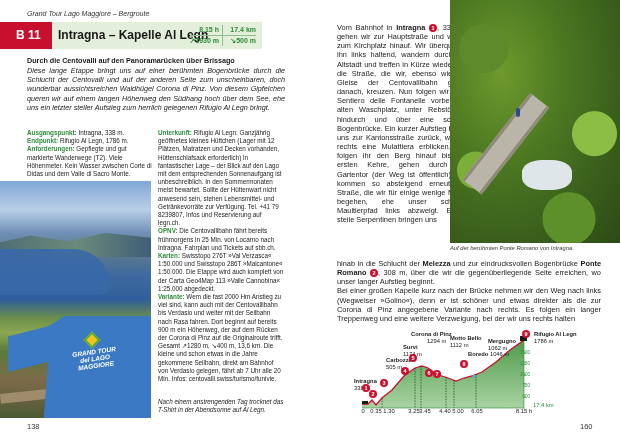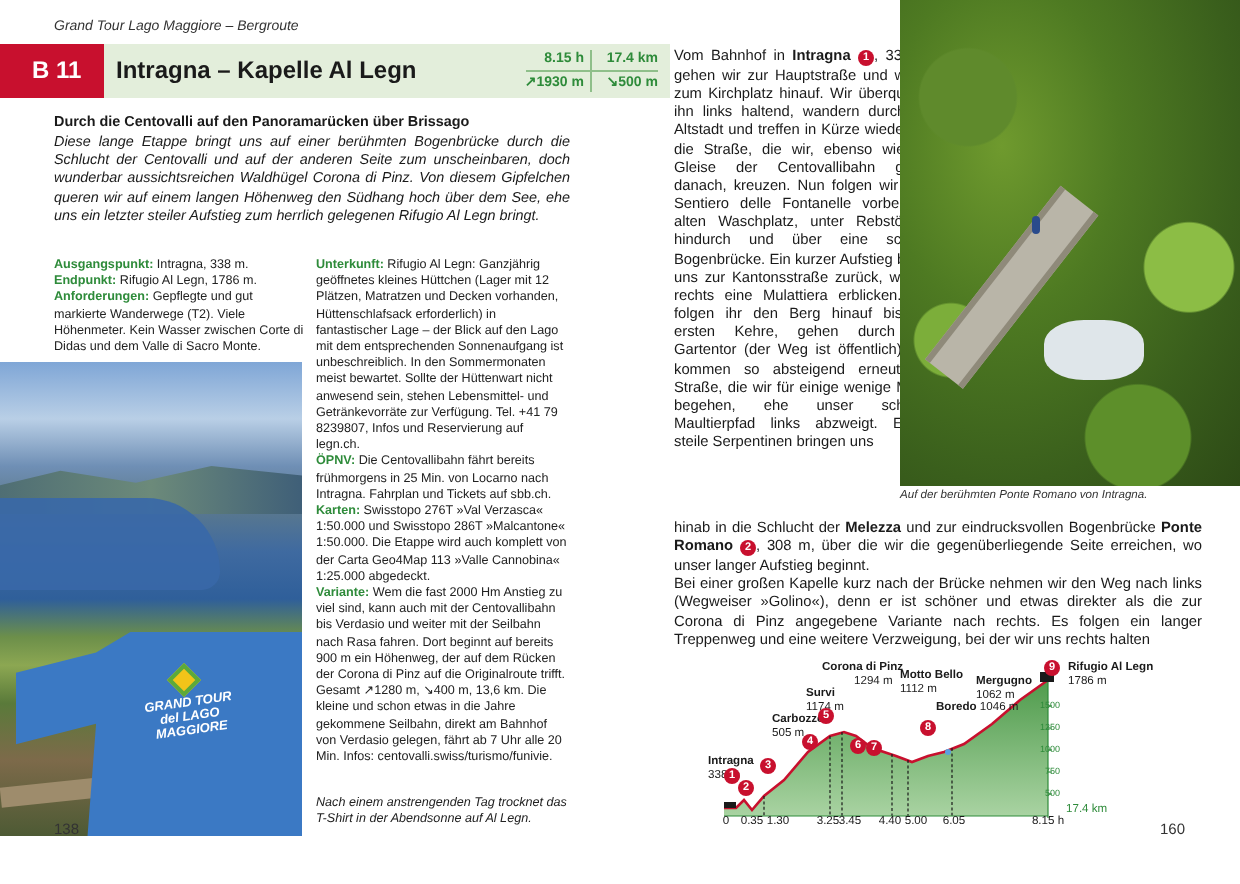--- a/index.html
+++ b/index.html
@@ -5,21 +5,21 @@
   * { box-sizing: border-box; margin: 0; padding: 0; }
   html, body { width: 620px; height: 442px; background: #fff; overflow: hidden; }
   body { font-family: "Liberation Sans", sans-serif; color: #1a1a1a; position: relative; }
 
   .page { position: absolute; top: 0; height: 442px; }
   .page-left { left: 0; width: 310px; }
   .page-right { left: 310px; width: 310px; }
 
   .running-head { position: absolute; left: 27px; top: 10px; font-size: 7px; font-style: italic; color: #333; }
 
-  .header-band { position: absolute; left: 0; top: 22px; width: 335px; height: 27px; background: #e3eedb; }
+  .header-band { position: absolute; left: 0; top: 22px; width: 262px; height: 27px; background: #e3eedb; }
   .tour-code { position: absolute; left: 0; top: 0; width: 52px; height: 27px; background: #c8102e; color: #fff;
     font-weight: bold; font-size: 12px; line-height: 27px; padding-left: 16px; }
   .tour-title { position: absolute; left: 58px; top: 6px; font-size: 12px; font-weight: bold; color: #1a1a1a; }
   .stats { position: absolute; right: 4px; top: 2px; width: 70px; height: 23px; font-size: 7px; font-weight: bold; color: #2e8b3a; }
   .stat { position: absolute; width: 35px; text-align: right; }
   .stat.t { left: 0; top: 2px; width: 31px; }
   .stat.k { left: 36px; top: 2px; width: 32px; }
   .stat.u { left: 0; top: 13px; width: 31px; }
   .stat.d { left: 36px; top: 13px; width: 32px; }
   .stats .vline { position: absolute; left: 34px; top: 1px; width: 1px; height: 21px; background: #8fbf8a; }
@@ -38,21 +38,21 @@
     background: linear-gradient(180deg, #7fa6d6 0%, #b9cfe6 12%, #6f8fb5 22%, #5d7a8c 30%, #3f6aa0 40%, #2f5f9a 50%, #6c8f4a 58%, #8ca752 64%, #5a7a3a 72%, #7d6a4a 84%, #4d5a34 100%); }
   .photo-left .lake { position: absolute; left: 0; top: 68px; width: 110px; height: 46px; background: #3868a8; border-radius: 0 40px 10px 0; opacity: .9; }
   .photo-left .hills { position: absolute; left: 0; top: 52px; width: 151px; height: 24px; background: linear-gradient(90deg,#4f6e74,#6c8a7a,#3f5f78); clip-path: polygon(0 40%,20% 10%,45% 35%,70% 0,100% 20%,100% 100%,0 100%); }
   .photo-left .shirt { position: absolute; left: 8px; top: 135px; width: 143px; height: 102px; background: #3b79c4;
     clip-path: polygon(0 20%, 28% 10%, 40% 0, 100% 0, 100% 100%, 25% 100%, 28% 45%, 0 55%); }
   .photo-left .logo { position: absolute; left: 86px; top: 153px; width: 12px; height: 12px; background: #f2c419; transform: rotate(45deg); border: 2px solid #5caa3a; }
   .photo-left .shirt-text { position: absolute; left: 70px; top: 167px; width: 50px; color: #fff; font-weight: bold; font-style: italic; font-size: 6.5px; line-height: 7px; text-align: center; transform: rotate(-8deg); }
   .photo-left .rail { position: absolute; left: 0; top: 205px; width: 151px; height: 10px; background: #9e8c6c; transform: rotate(-6deg); }
 
   .caption-left { position: absolute; left: 158px; top: 398px; width: 130px; font-size: 6.3px; font-style: italic; line-height: 8.2px; color: #222; }
-  .folio { position: absolute; top: 410px; font-size: 7.5px; color: #333; }
+  .folio { position: absolute; top: 422px; font-size: 7.5px; color: #333; }
   .folio.l { left: 27px; }
   .folio.r { left: 270px; }
 
   .body-text { position: absolute; left: 27px; width: 130px; font-size: 7.4px; line-height: 9.15px; text-align: justify; hyphens: auto; }
   .body-text.top { top: 23px; }
   .body-text.full { left: 27px; top: 259px; width: 264px; }
   b.place { font-weight: bold; }
   .wp { display: inline-block; width: 8px; height: 8px; border-radius: 50%; background: #c8102e; color: #fff; font-size: 5.5px; line-height: 8px; text-align: center; font-weight: bold; vertical-align: 0; }
 
   .photo-right { position: absolute; left: 140px; top: 0; width: 170px; height: 243px; overflow: hidden;

